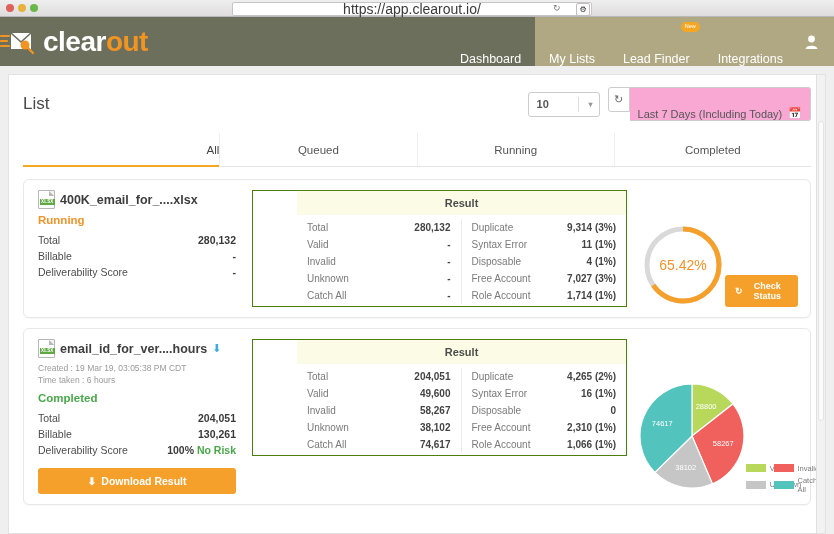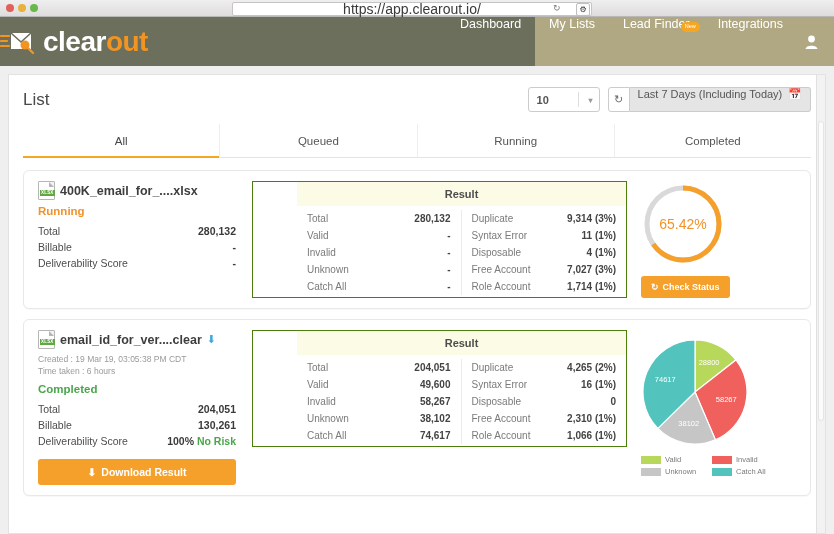--- a/index.html
+++ b/index.html
@@ -79,21 +79,21 @@
     color: #ffffff;
   }
   .logo-text .out { color: #f29422; }
 
   .nav {
     display: flex; align-items: stretch;
     height: 100%;
     background: #b0a882;
   }
   .nav-item {
-    display: flex; align-items: flex-start;
+    display: flex; align-items: flex-end;
     padding: 0 14px;
     font-size: 12.5px;
     color: #ffffff;
     cursor: pointer;
     position: relative;
     white-space: nowrap;
   }
   .nav-item.active { background: #6b6f5c; }
   .badge-new {
     position: absolute;
@@ -158,45 +158,45 @@
   }
   .refresh-btn {
     width: 22px; height: 25px;
     border: 1px solid #ccc; border-radius: 3px 0 0 3px;
     background: #fff;
     display: flex; align-items: center; justify-content: center;
     font-size: 11px; color: #666;
     cursor: pointer;
   }
   .date-btn {
-    height: 25px;
+    height: 34px;
     border: 1px solid #ccc; border-left: none; border-radius: 0 3px 3px 0;
-    background: #e5e5e5;
-    display: flex; align-items: flex-start; gap: 6px;
+    background: #f9a8d4;
+    display: flex; align-items: flex-end; gap: 6px;
     padding: 0 8px;
     font-size: 11px; color: #555;
     cursor: pointer;
   }
   .date-group { display: flex; align-items: stretch; }
 
   
   .tabs { display: flex; border-bottom: 1px solid #e4e4e4; }
   .tab {
     flex: 1 1 0;
     text-align: center;
     padding: 11px 0 10px 0;
     font-size: 11.5px;
     color: #555;
     cursor: pointer;
     border-right: 1px solid #eee;
     background: #fff;
     position: relative;
   }
   .tab:last-child { border-right: none; }
-  .tab.active { color: #444; }
+  .tab.active { color: #444; text-align: right; }
   .tab.active::after {
     content: "";
     position: absolute; left: 0; right: 0; bottom: -1px;
     height: 2px; background: #f5a623;
   }
 
   
   .rows { padding-top: 12px; }
   .row {
     display: flex;
@@ -268,22 +268,22 @@
   }
   .result-body { display: flex; background: #fff; padding: 4px 0 2px 0; }
   .result-col { flex: 1 1 50%; padding: 0 10px; }
   .result-col:first-child { border-right: 1px solid #ececec; }
   .r-kv { display: flex; justify-content: space-between; font-size: 10px; color: #7a7a7a; padding: 3px 0; }
   .r-kv .rv { font-weight: bold; color: #444; }
 
   
   .col-chart {
     width: 165px; flex: 0 0 auto;
-    display: flex; flex-direction: column;
-    align-items: flex-start; justify-content: center;
+    display: flex; 
+    align-items: flex-end; justify-content: center;
     padding: 0 4px;
   }
   .donut-wrap { position: relative; width: 84px; height: 84px; }
   .donut-label {
     position: absolute; inset: 0;
     display: flex; align-items: center; justify-content: center;
     font-size: 14px; color: #f0932b;
   }
   .check-btn {
     margin-top: 10px;
@@ -506,21 +506,21 @@
             </button>
           </div>
         </div>
 
         <div class="row">
           <div class="col-info">
             <div class="file-line">
               <span class="xlsx-icon">
                 <span class="tag">XLSX</span>
               </span>
-              <span class="file-name">email_id_for_ver....clear</span>
+              <span class="file-name">email_id_for_ver....hours</span>
               <span class="dl-icon">⬇</span>
             </div>
             <div class="created">Created : 19 Mar 19, 03:05:38 PM CDT</div>
             <div class="created">Time taken : 6 hours</div>
             <div class="status completed">Completed</div>
             <div class="kv">
               <span>Total</span>
               <span class="val">204,051</span>
             </div>
             <div class="kv">

